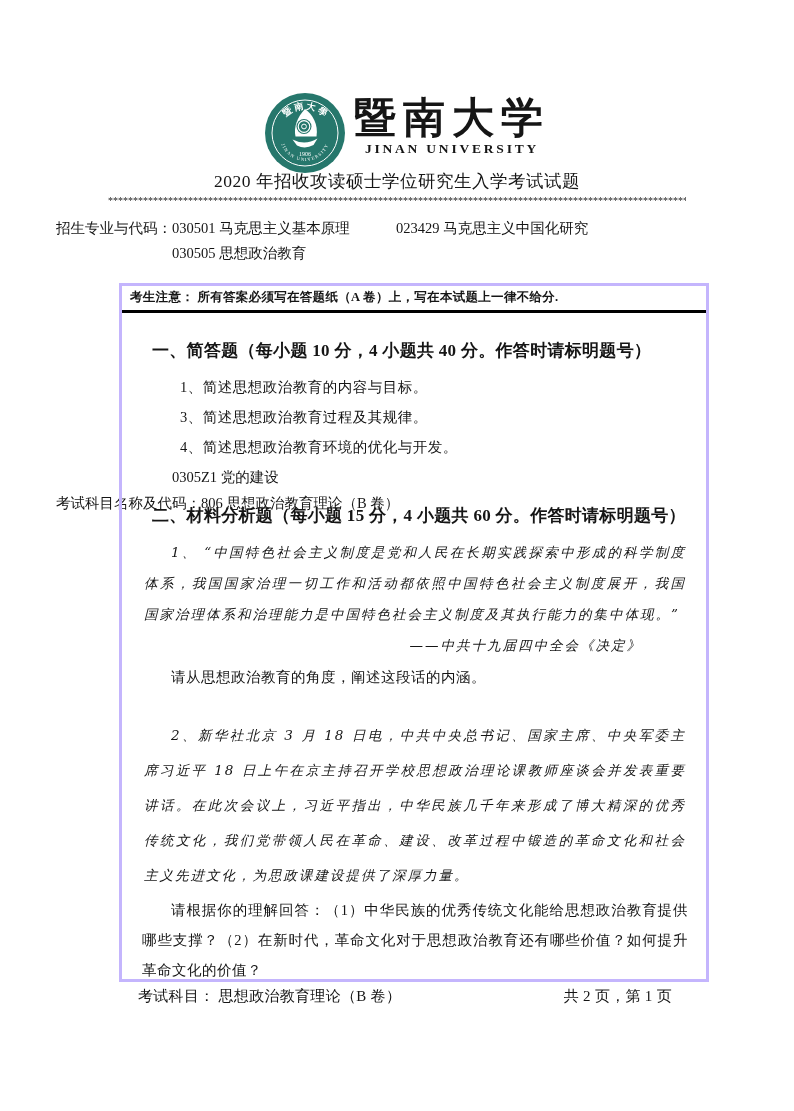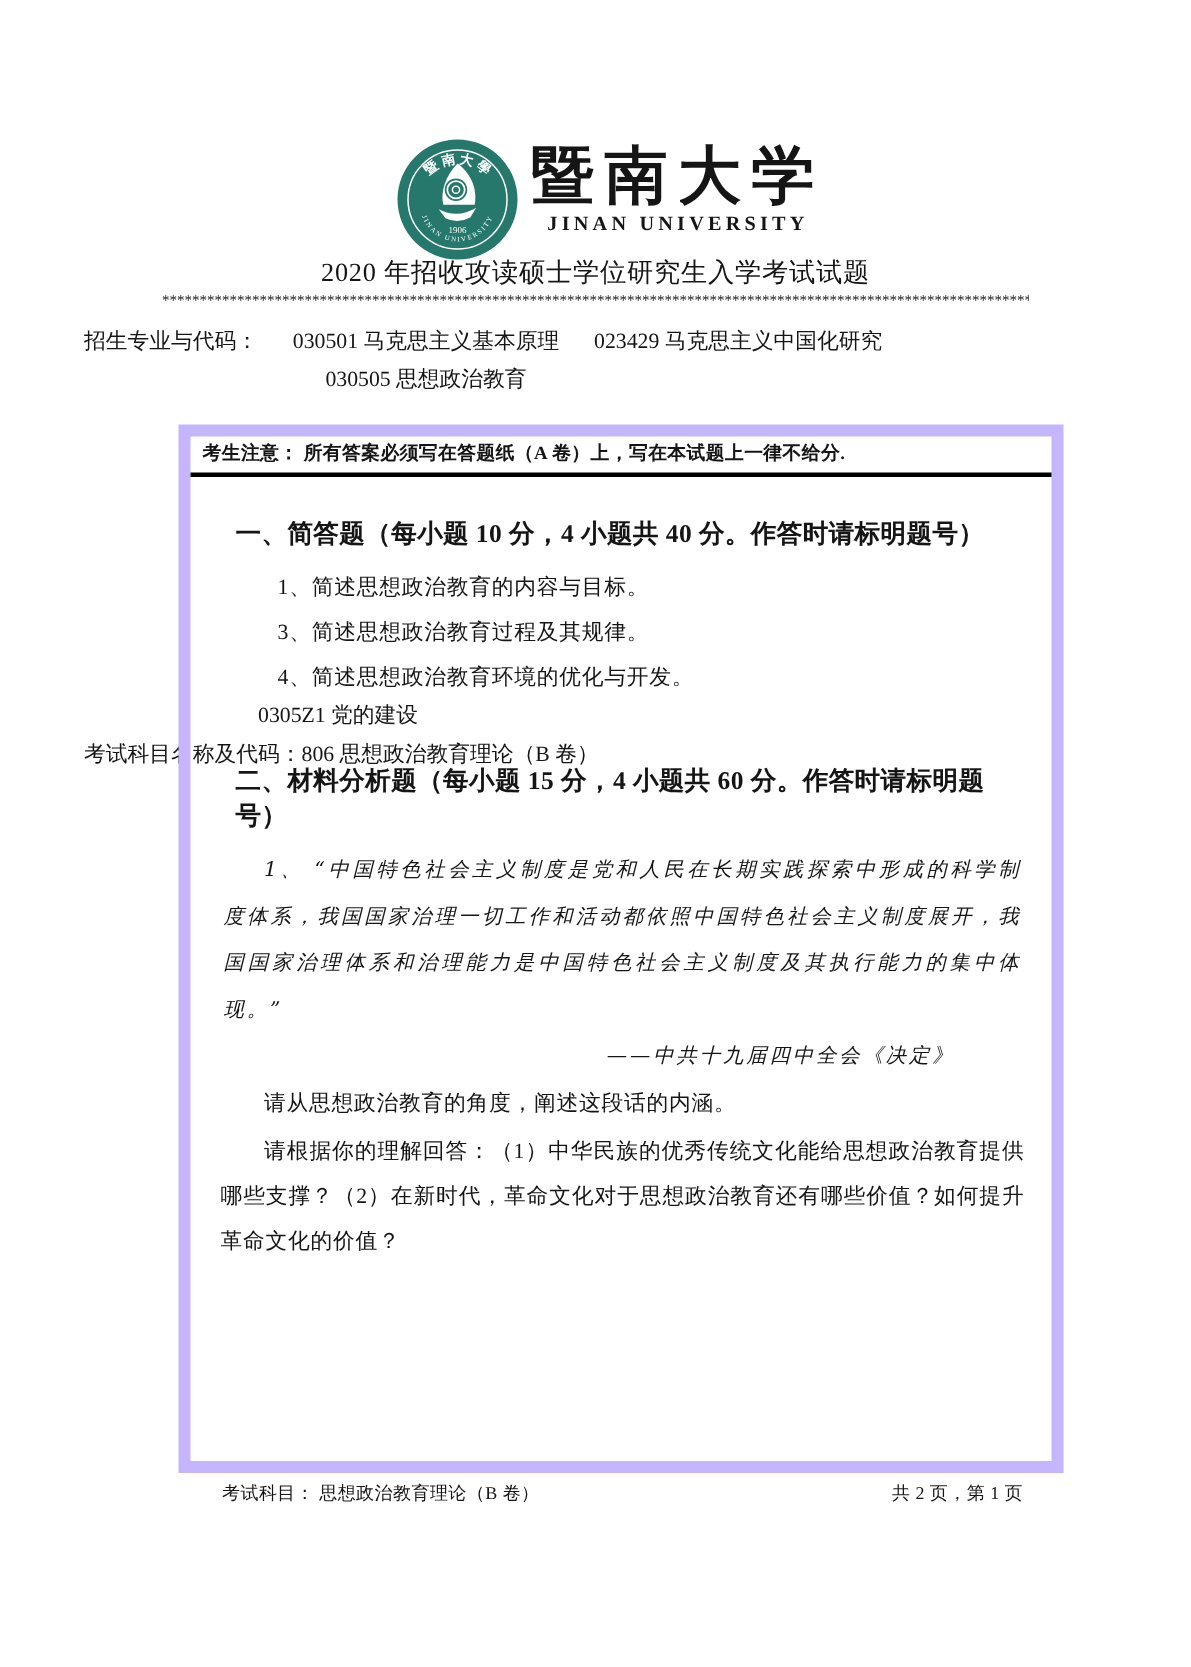--- a/index.html
+++ b/index.html
@@ -14,39 +14,39 @@
   .seal { width:82px; height:82px; flex:0 0 82px; }
   .brand { margin-left:8px; margin-top:4px;text-align:center; }
   .brand-cn { font-size:42px; font-weight:bold; letter-spacing:7px; line-height:1.05; font-family:"Liberation Serif",serif; }
   .brand-en { font-size:13.5px; font-weight:bold; letter-spacing:2.8px; margin-top:1px; font-family:"Liberation Serif",serif; }
   .paper-title { text-align:center; font-weight:normal; font-size:17.5px; margin-top:-5px; letter-spacing:0.5px; }
   .stars { width:578px; margin:3px auto 0; overflow:hidden; white-space:nowrap; font-size:10px; line-height:9px; letter-spacing:0; }
   
   .meta { margin:11px 0 0 56px; font-size:14.5px; }
   .meta-row { display:flex; line-height:25px; }
   .meta-label { width:116px; flex:0 0 116px; }
-  .meta-c1 { width:224px; flex:0 0 224px;text-align:center; }
+  .meta-c1 { width:224px; flex:0 0 224px; }
   .meta-indent { margin-left:116px;flex-direction:column; }
   .subject-line { line-height:26px; }
   
-  .exam-box { position:absolute; left:119px; top:283px; width:590px; height:699px; border:8px solid #c4b5fd; }
+  .exam-box { position:absolute; left:119px; top:283px; width:590px; height:699px; border:3px solid #c4b5fd; }
   .notice { border-bottom:3px solid #000; font-weight:bold; font-size:12.5px; padding:3px 8px 4px; letter-spacing:0.3px; }
   .box-body { padding:20px 18px 0 20px; }
   .sec-heading { font-weight:bold; font-size:17px; margin:6px 0 10px 10px; letter-spacing:0.3px; }
   .sec-heading.second { margin-top:42px; }
   .q-item { margin-left:38px; font-size:14.5px; line-height:30px; letter-spacing:0.5px; }
   .material { font-style:italic; font-family:"DejaVu Serif","Liberation Serif",serif;
               font-size:13.5px; line-height:31px; letter-spacing:2px;
               text-align:justify; text-indent:2em; margin:4px 2px 0; }
   .material.second { line-height:35px; margin-top:26px; }
   .attribution { text-align:right; font-style:italic; font-family:"DejaVu Serif","Liberation Serif",serif;
                  font-size:13.5px; letter-spacing:2px; padding-right:46px; line-height:30px; }
   .prompt { font-size:14.5px; line-height:30px; text-indent:2em; letter-spacing:0.5px; text-align:justify; margin-top:2px; }
   
-  .footer { position:absolute; left:148px; top:987px; width:534px; display:flex; justify-content:space-between; font-size:12px; letter-spacing:0.3px;text-align:right; }
+  .footer { position:absolute; left:138px; top:987px; width:534px; display:flex; justify-content:space-between; font-size:15px; letter-spacing:0.3px;text-align:right; }
 </style>
 </head>
 <body>
 
 <div class="page">
 
   <div class="logo-row">
     <svg class="seal" viewBox="0 0 82 82">
       <circle cx="41" cy="41" r="40" fill="#26776c"></circle>
       <circle cx="41" cy="41" r="33" fill="none" stroke="#ffffff" stroke-width="1"></circle>
@@ -95,20 +95,21 @@
 
       <div class="sec-heading">一、简答题（每小题 10 分，4 小题共 40 分。作答时请标明题号）</div>
       <div class="q-item">1、简述思想政治教育的内容与目标。</div>
       <div class="q-item">3、简述思想政治教育过程及其规律。</div>
       <div class="q-item">4、简述思想政治教育环境的优化与开发。</div>
 
       <div class="sec-heading second">二、材料分析题（每小题 15 分，4 小题共 60 分。作答时请标明题号）</div>
       <div class="material">1、 “中国特色社会主义制度是党和人民在长期实践探索中形成的科学制度体系，我国国家治理一切工作和活动都依照中国特色社会主义制度展开，我国国家治理体系和治理能力是中国特色社会主义制度及其执行能力的集中体现。”</div>
       <div class="attribution">——中共十九届四中全会《决定》</div>
       <div class="prompt">请从思想政治教育的角度，阐述这段话的内涵。</div>
+      <div class="material second">2、新华社北京 3 月 18 日电，中共中央总书记、国家主席、中央军委主席习近平 18 日上午在京主持召开学校思想政治理论课教师座谈会并发表重要讲话。在此次会议上，习近平指出，中华民族几千年来形成了博大精深的优秀传统文化，我们党带领人民在革命、建设、改革过程中锻造的革命文化和社会主义先进文化，为思政课建设提供了深厚力量。</div>
       <div class="prompt">请根据你的理解回答：（1）中华民族的优秀传统文化能给思想政治教育提供哪些支撑？（2）在新时代，革命文化对于思想政治教育还有哪些价值？如何提升革命文化的价值？</div>
 
     </div>
   </div>
 
   <div class="footer">
     <span>考试科目：  思想政治教育理论（B 卷）</span>
     <span>共 2 页，第 1 页</span>
   </div>
 

